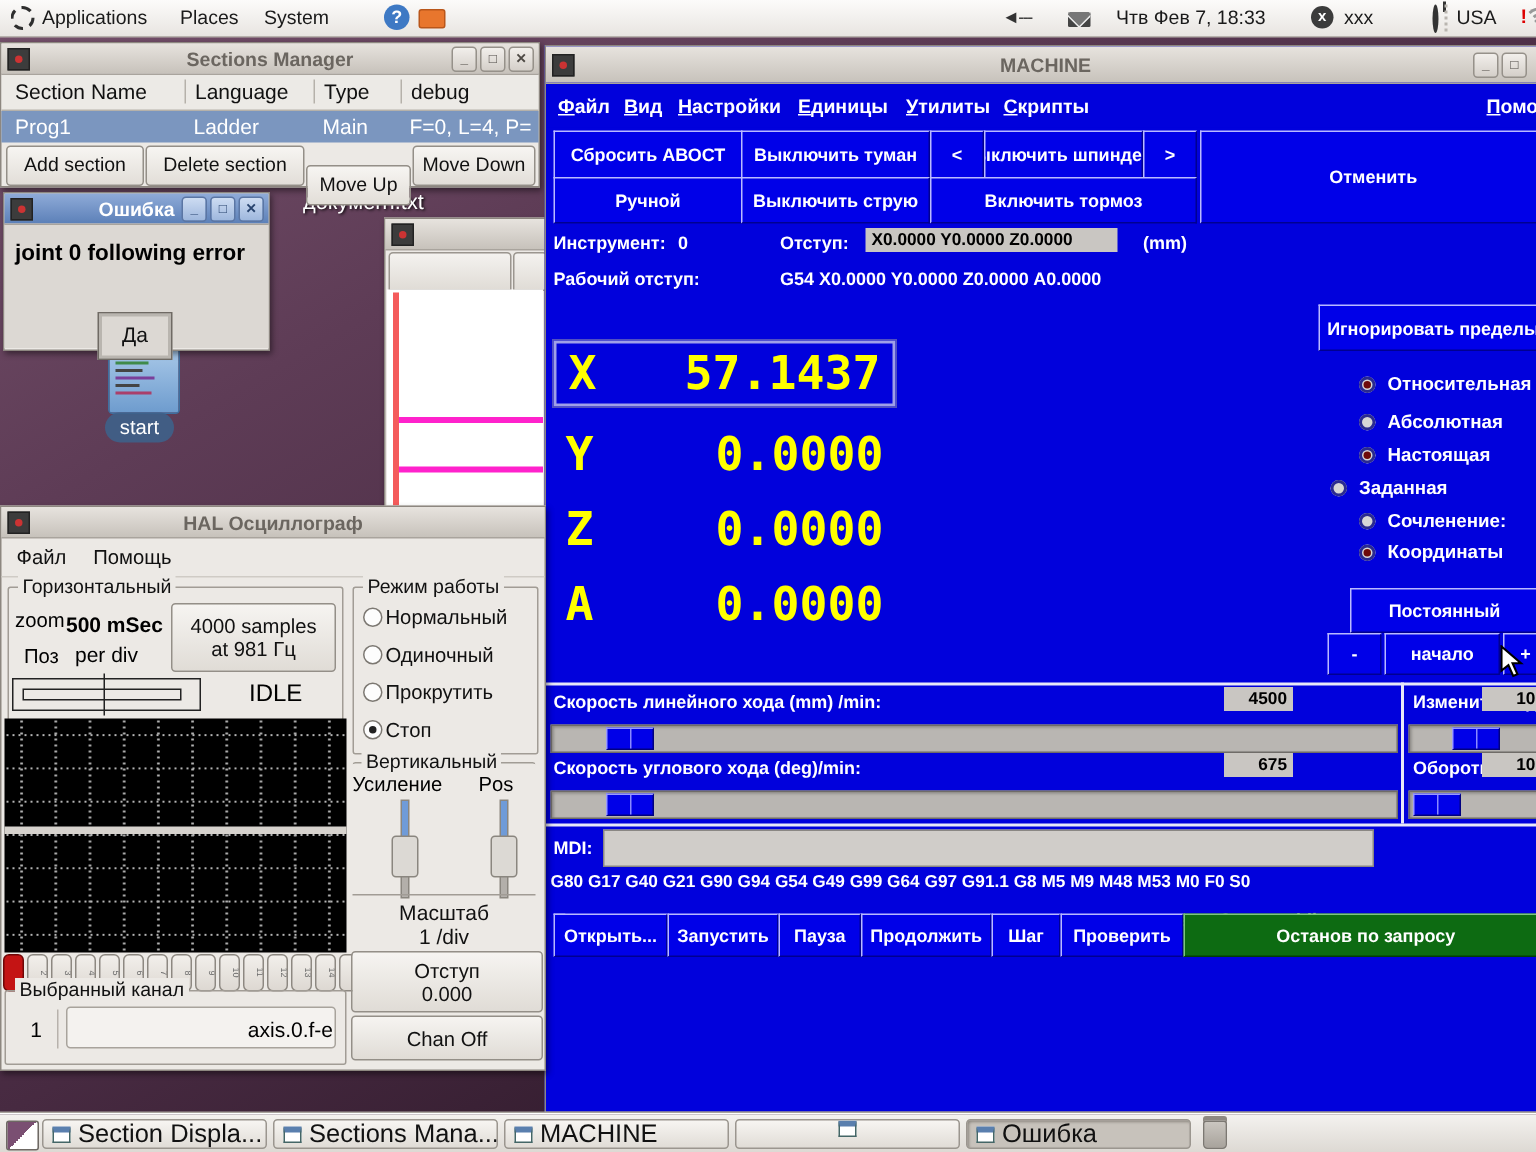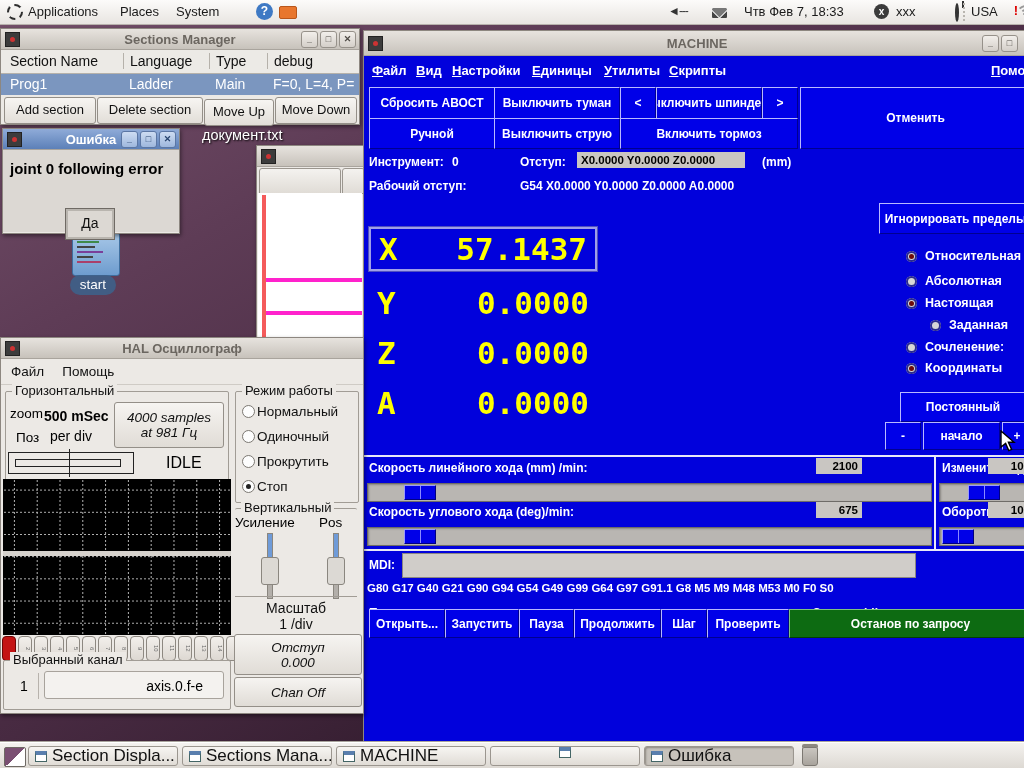--- a/index.html
+++ b/index.html
@@ -89,21 +89,21 @@
   
   #scope{left:0;top:337px;width:362px;height:375px;}
   .smenu{height:25px;font-size:13.5px;color:#111;display:flex;gap:18px;align-items:center;padding-left:10px;border-bottom:1px solid #cfcbc5;}
   .group{position:absolute;border:1px solid #a19c95;border-radius:2px;}
   .legend{position:absolute;top:-9px;left:6px;background:#ece9e5;padding:0 3px;font-size:13px;color:#111;white-space:nowrap;}
   .gr{width:11px;height:11px;border-radius:50%;background:#fdfdfd;border:1px solid #7c7872;flex:none;}
   .gr i{display:none;}
   .gr.sel i{display:block;width:5px;height:5px;border-radius:50%;background:#222;margin:3px;}
   .sradio{position:absolute;display:flex;gap:2px;align-items:center;font-size:13.5px;color:#111;white-space:nowrap;}
   .scrbtn{position:absolute;background:linear-gradient(#f6f4f1,#e0dcd6);border:1px solid #948f88;
-    border-radius:3px;color:#111;display:flex;flex-direction:column;align-items:center;justify-content:center;font-size:13.5px;font-style:italic;}
+    border-radius:3px;color:#111;display:flex;flex-direction:column;align-items:center;justify-content:center;font-size:13.5px;}
   .screen{position:absolute;left:2px;top:141px;width:228px;height:156px;background:#000;
     background-image:radial-gradient(circle,#b5b5b5 .7px,transparent .9px),radial-gradient(circle,#b5b5b5 .7px,transparent .9px);
     background-size:22.8px 4px,4px 22.2px;}
   .screen i{position:absolute;left:0;top:72px;width:100%;height:5px;background:#d6d2cd;}
   .chbtn{width:12px;height:23px;border-radius:4px;background:linear-gradient(#f2efeb,#ddd8d2);
     border:1px solid #8d8881;font-size:6px;color:#6a6a6a;writing-mode:vertical-rl;
     text-align:center;overflow:hidden;flex:none;}
   .chbtn.red{background:#c41414;border-color:#6e0606;color:#c41414;}
   .vslider{position:absolute;width:16px;height:64px;}
   .vslider .track{position:absolute;left:6px;top:0;width:4px;height:100%;
@@ -200,21 +200,21 @@
   </div>
   <div class="smrow">
     <span style="left:9px;">Prog1</span>
     <span style="left:128px;">Ladder</span>
     <span style="left:214px;">Main</span>
     <span style="left:272px;">F=0, L=4, P=</span>
   </div>
   <div style="position:relative;height:29px;">
     <span class="smbtn" style="left:3px;width:90px;top:2px;">Add section</span>
     <span class="smbtn" style="left:96px;width:104px;top:2px;">Delete section</span>
-    <span class="smbtn" style="left:203px;width:68px;top:4px;">Move Up</span>
+    <span class="smbtn" style="left:203px;width:68px;top:15px;">Move Up</span>
     <span class="smbtn" style="left:274px;width:80px;top:2px;">Move Down</span>
   </div>
 </div>
 
 <div class="win" style="left:2px;top:128px;width:176px;height:104px;">
   <div class="tbar blue">
     <span class="wicon">
         <i></i>
       </span>
     <span>Ошибка</span>
@@ -296,21 +296,21 @@
   <label class="mradio" style="left:542px;top:243px;">
       <span class="mr"></span>
       <span>Абсолютная</span>
     </label>
   <label class="mradio" style="left:542px;top:265px;">
       <span class="mr sel">
         <i></i>
       </span>
       <span>Настоящая</span>
     </label>
-  <label class="mradio" style="left:566px;top:287px;">
+  <label class="mradio" style="left:523px;top:287px;">
       <span class="mr"></span>
       <span>Заданная</span>
     </label>
   <label class="mradio" style="left:542px;top:309px;">
       <span class="mr"></span>
       <span>Сочленение:</span>
     </label>
   <label class="mradio" style="left:542px;top:330px;">
       <span class="mr sel">
         <i></i>
@@ -319,21 +319,21 @@
     </label>
 
   <div class="mbtn" style="left:536px;top:361px;width:124px;height:28px;">Постоянный</div>
   <div class="mbtn" style="left:521px;top:391px;width:34px;height:26px;">-</div>
   <div class="mbtn" style="left:559px;top:391px;width:75px;height:26px;">начало</div>
   <div class="mbtn" style="left:638px;top:391px;width:28px;height:26px;">+</div>
 
   <div class="sep-h" style="top:424px;"></div>
   <div class="sep-v" style="left:570px;top:424px;height:94px;"></div>
   <span class="mlabel" style="left:5px;top:430px;">Скорость линейного хода    (mm) /min:</span>
-  <span class="mfield right" style="left:452px;top:427px;width:38px;">2100</span>
+  <span class="mfield right" style="left:452px;top:427px;width:38px;">4500</span>
   <div class="trough" style="left:3px;top:452px;width:563px;height:17px;">
       <span class="thandle" style="left:36px;">
         <i></i>
       </span>
     </div>
   <span class="mlabel" style="left:5px;top:474px;">Скорость углового хода (deg)/min:</span>
   <span class="mfield right" style="left:452px;top:471px;width:38px;">675</span>
   <div class="trough" style="left:3px;top:496px;width:563px;height:17px;">
       <span class="thandle" style="left:36px;">
         <i></i>
@@ -468,21 +468,21 @@
     <span>Отступ</span>
     <span>0.000</span>
   </div>
   <div class="scrbtn" style="left:233px;top:339px;width:126px;height:28px;">
     <span>Chan Off</span>
   </div>
 
   <div class="group" style="left:2px;top:322px;width:226px;height:48px;">
     <span class="legend">Выбранный канал</span>
     <span class="abs" style="left:6px;top:12px;width:28px;height:26px;border-right:1px solid #b7b2ac;font-size:14px;text-align:center;line-height:26px;">1</span>
-    <div class="abs" style="left:40px;top:10px;width:180px;height:28px;background:#f4f2ef;border:1px solid #a8a39c;border-radius:3px;font-size:14px;text-align:right;line-height:28px;padding-right:20px;box-sizing:border-box;overflow:hidden;">axis.0.f-e</div>
+    <div class="abs" style="left:40px;top:10px;width:180px;height:28px;background:#f4f2ef;border:1px solid #a8a39c;border-radius:3px;font-size:14px;text-align:right;line-height:28px;padding-right:1px;box-sizing:border-box;overflow:hidden;">axis.0.f-e</div>
   </div>
 </div>
 
 <div class="abs" id="taskbar">
   <div class="abs" style="left:4px;top:4px;width:20px;height:18px;background:linear-gradient(135deg,#7a4f72 50%,#fff 50%);border:1px solid #6e6964;border-radius:2px;"></div>
   <div class="tkb" style="left:28px;width:150px;">
       <span class="wgl"></span>
       <span>Section Displa...</span>
     </div>
   <div class="tkb" style="left:182px;width:150px;">

